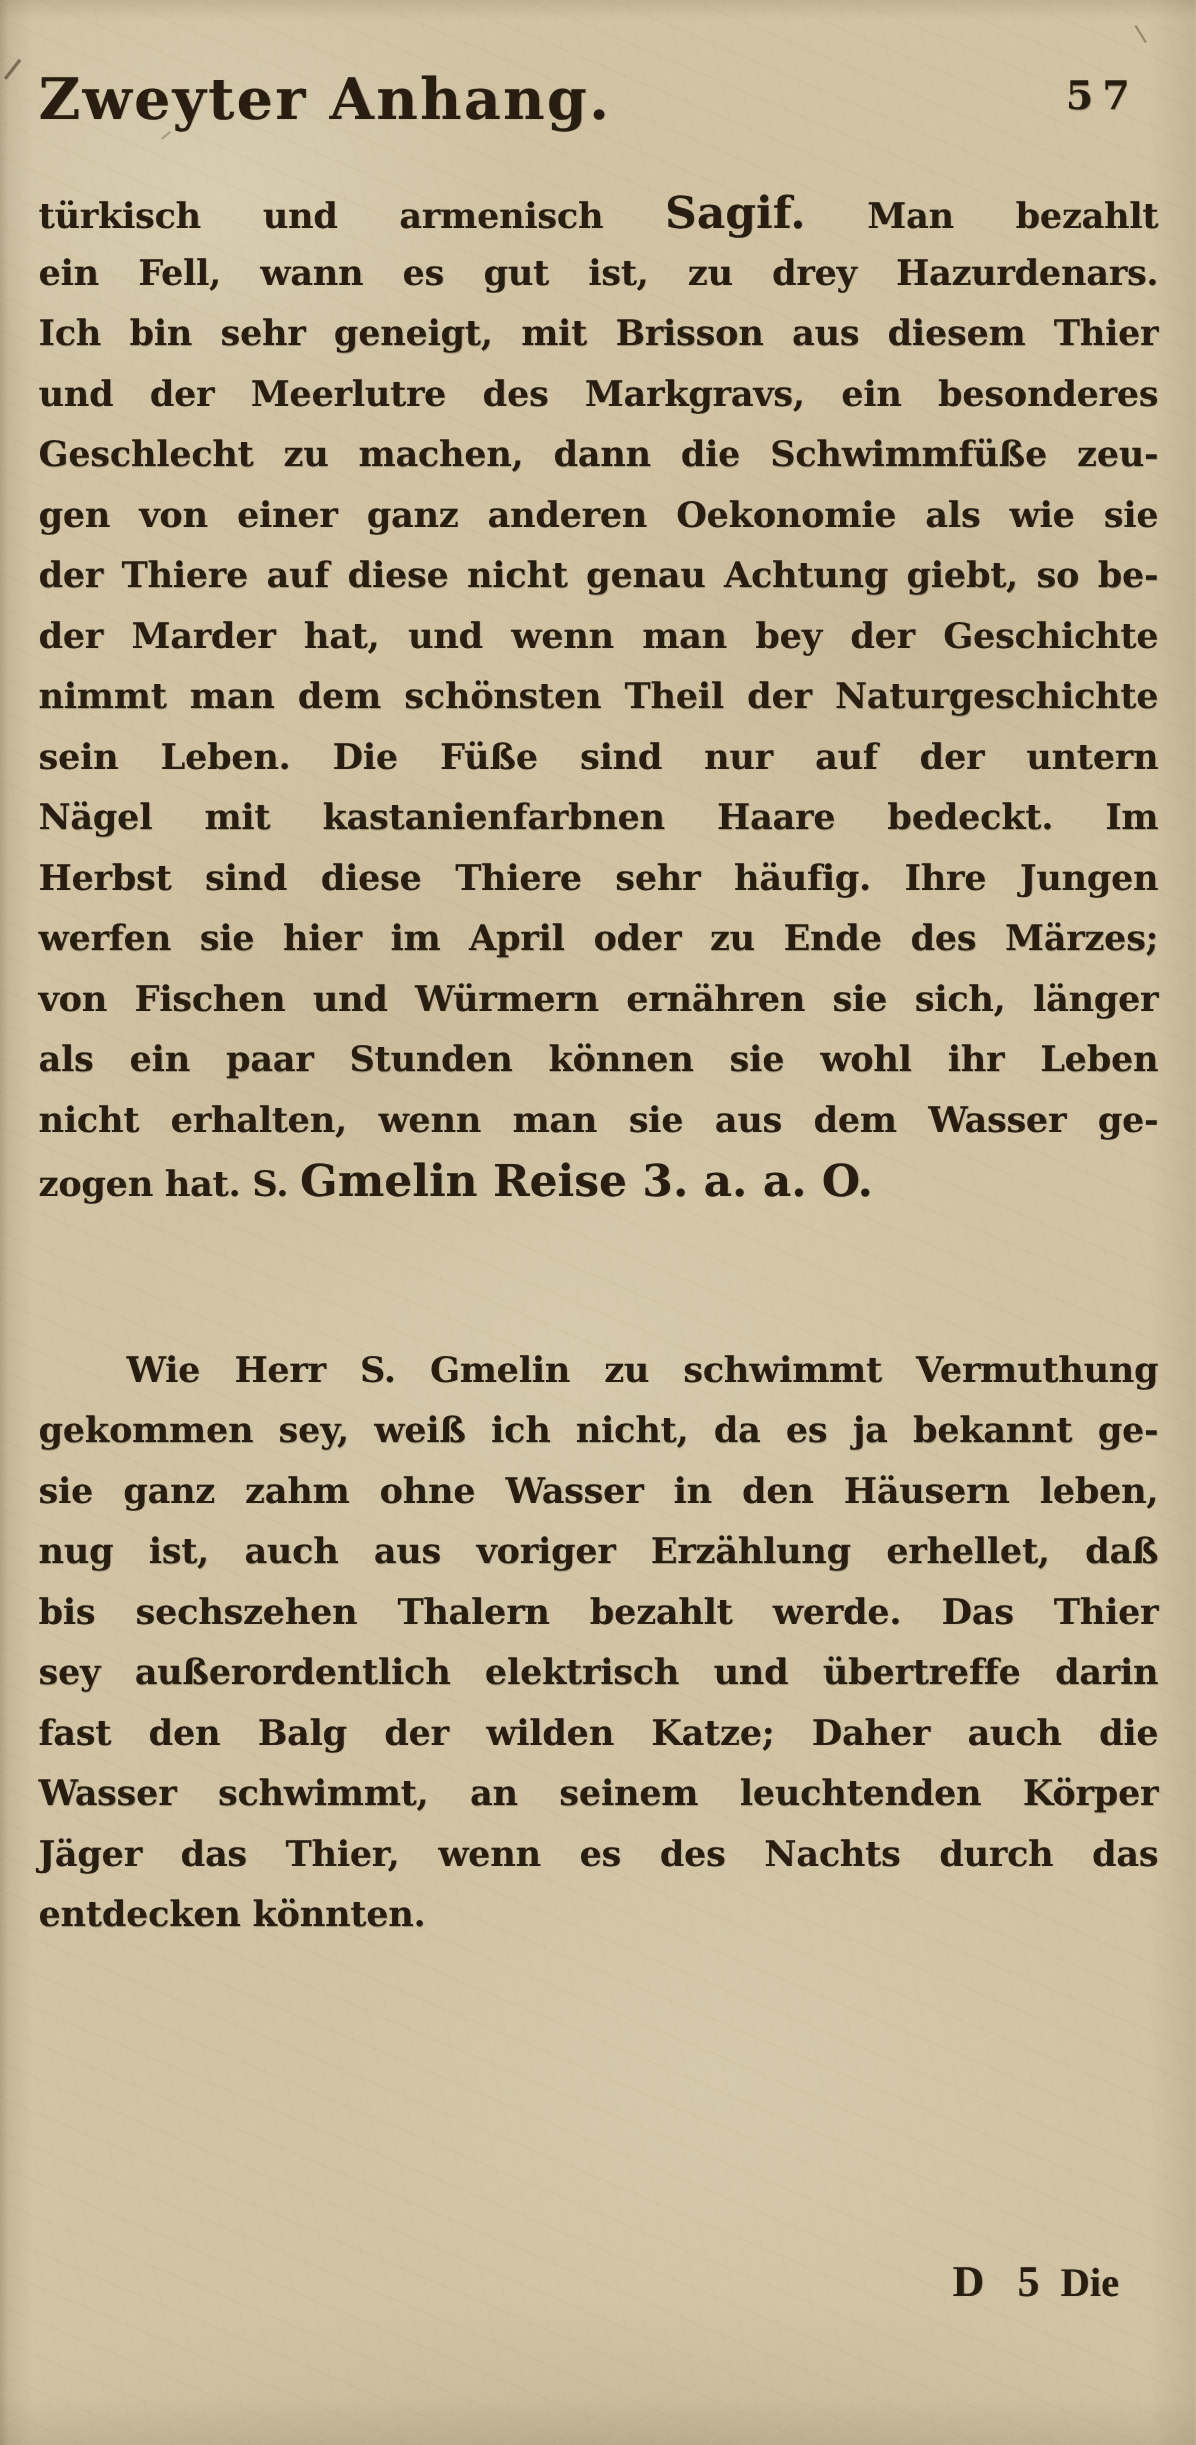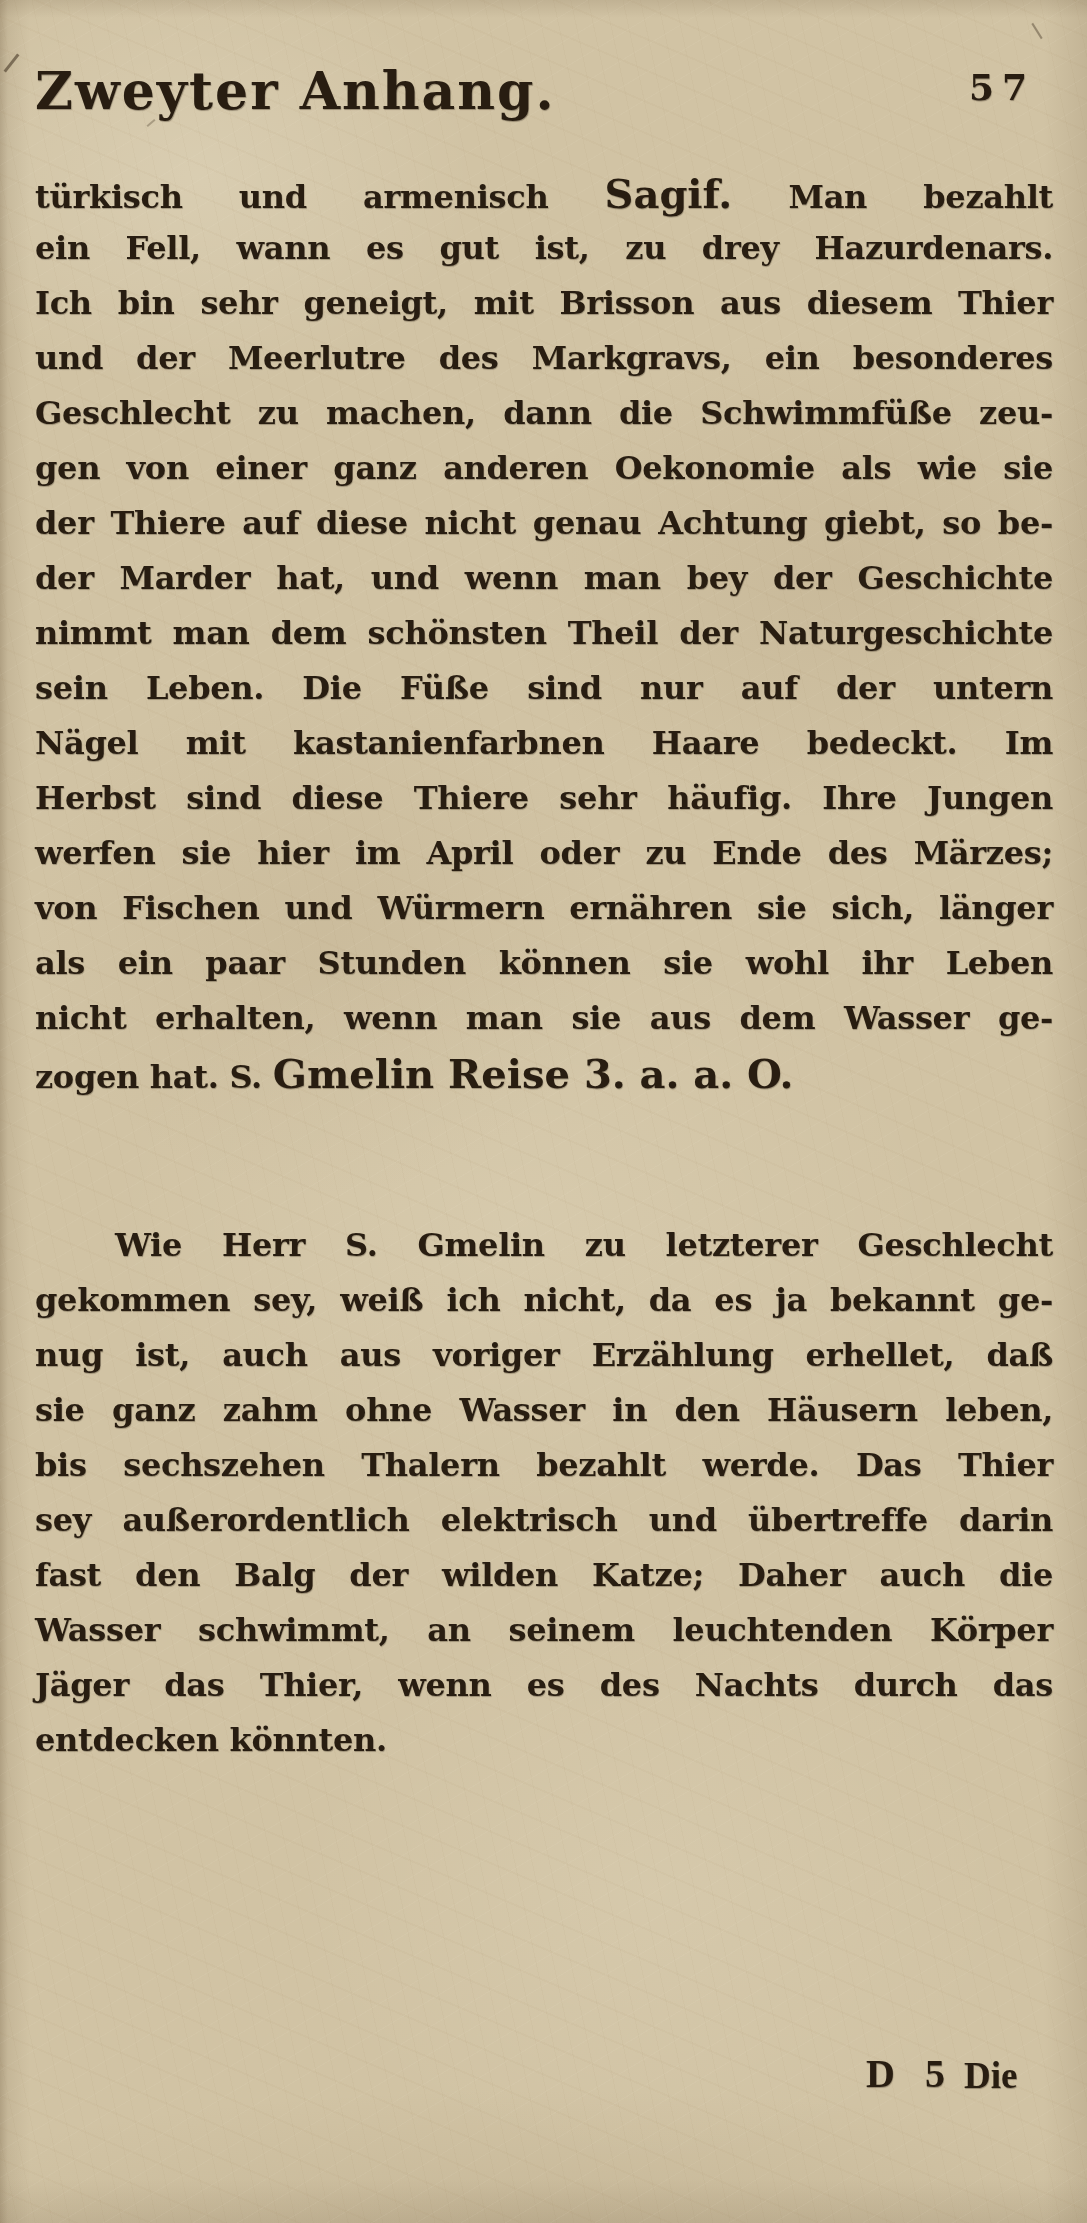--- a/index.html
+++ b/index.html
@@ -102,24 +102,24 @@
     <div class="line"><span>Nägel mit kastanienfarbnen Haare bedeckt.  Im</span></div>
     <div class="line"><span>Herbst sind diese Thiere sehr häufig.  Ihre Jungen</span></div>
     <div class="line"><span>werfen sie hier im April oder zu Ende des Märzes;</span></div>
     <div class="line"><span>von Fischen und Würmern ernähren sie sich, länger</span></div>
     <div class="line"><span>als ein paar Stunden können sie wohl ihr Leben</span></div>
     <div class="line"><span>nicht erhalten, wenn man sie aus dem Wasser ge-</span></div>
     <div class="line last"><span>zogen hat.  S. </span><span class="emph">Gmelin Reise 3. a. a. O.</span></div>
   </div>
 
 <div class="text-block" id="paragraph-2">
-    <div class="line indent"><span>Wie Herr S. Gmelin zu letzterer Geschlecht</span></div>
+    <div class="line indent"><span>Wie Herr S. Gmelin zu schwimmt Vermuthung</span></div>
     <div class="line"><span>gekommen sey, weiß ich nicht, da es ja bekannt ge-</span></div>
+    <div class="line"><span>sie ganz zahm ohne Wasser in den Häusern leben,</span></div>
     <div class="line"><span>nug ist, auch aus voriger Erzählung erhellet, daß</span></div>
-    <div class="line"><span>sie ganz zahm ohne Wasser in den Häusern leben,</span></div>
     <div class="line"><span>bis sechszehen Thalern bezahlt werde.  Das Thier</span></div>
     <div class="line"><span>sey außerordentlich elektrisch und übertreffe darin</span></div>
     <div class="line"><span>fast den Balg der wilden Katze; Daher auch die</span></div>
     <div class="line"><span>Wasser schwimmt, an seinem leuchtenden Körper</span></div>
     <div class="line"><span>Jäger das Thier, wenn es des Nachts durch das</span></div>
     <div class="line last"><span>entdecken könnten.</span></div>
   </div>
 
 <div class="footer-row">
   <span class="signature-mark">D 5</span>

